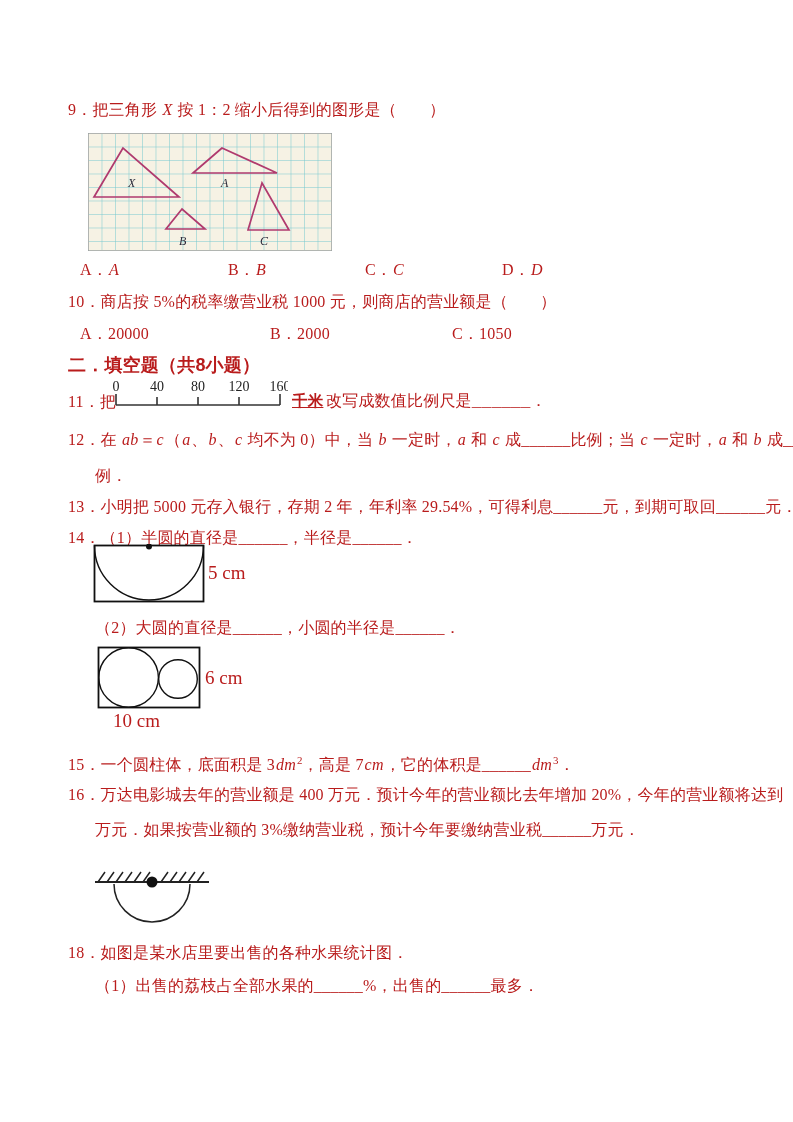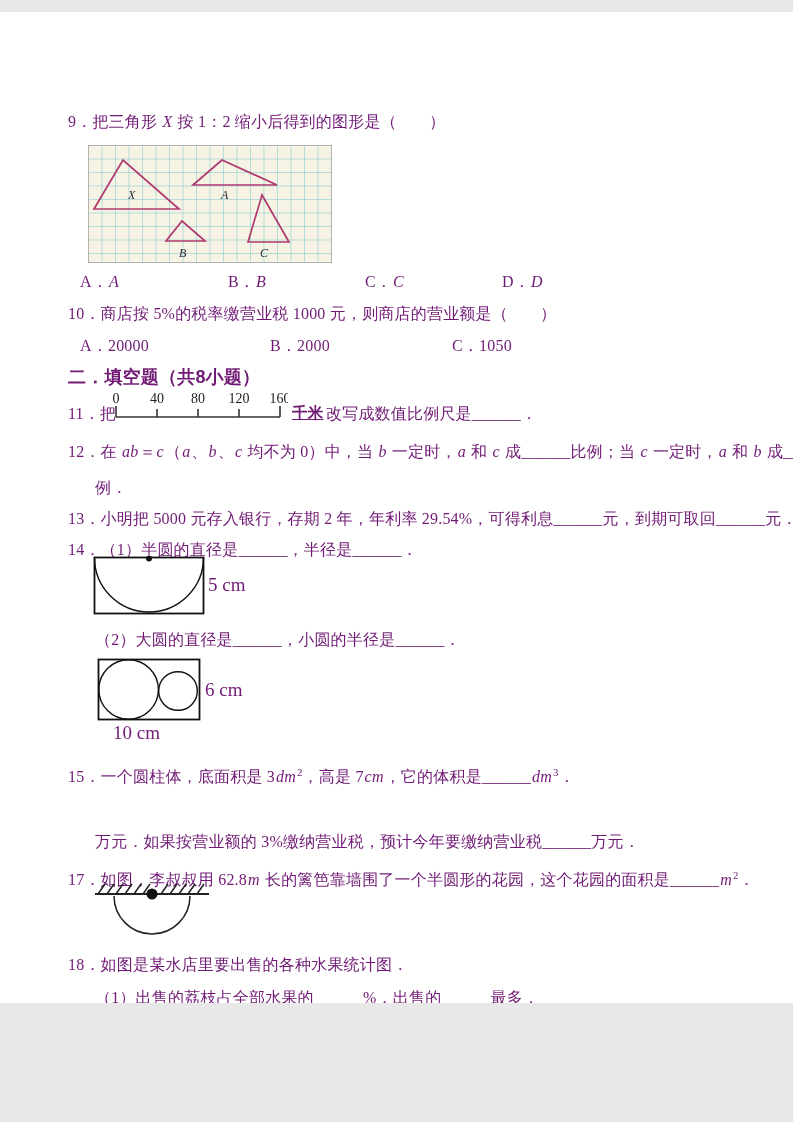--- a/index.html
+++ b/index.html
@@ -1,22 +1,22 @@
 <!DOCTYPE html>
 <html><head>
 <meta charset="utf-8">
 <style>
   html,body{margin:0;padding:0;background:#e8e8e8;}
   .page{
     position:relative;
-    width:793px;height:991px;
-    margin:12px auto;
+    width:793px;height:1122px;
+    margin:0 auto;
     background:#ffffff;
     font-family:"Liberation Serif","DejaVu Serif",serif;
-    color:#701a75;
+    color:#b91c1c;
     overflow:hidden;
   }
   .line{
     position:absolute;
     font-size:16px;
     line-height:20px;
     white-space:nowrap;
     letter-spacing:0.2px;
   }
   .sg-t{}
@@ -89,21 +89,21 @@
       <path d="M6,26 H170" stroke="#333" stroke-width="1.6" fill="none"></path>
       <path d="M6,26 V15 M47,26 V18 M88,26 V18 M129,26 V18 M170,26 V15" stroke="#333" stroke-width="1.6" fill="none"></path>
       <text x="6" y="12" font-size="14" text-anchor="middle" fill="#222">0</text>
       <text x="47" y="12" font-size="14" text-anchor="middle" fill="#222">40</text>
       <text x="88" y="12" font-size="14" text-anchor="middle" fill="#222">80</text>
       <text x="129" y="12" font-size="14" text-anchor="middle" fill="#222">120</text>
       <text x="170" y="12" font-size="14" text-anchor="middle" fill="#222">160</text>
     </svg>
   </div>
   <div class="line unit-bold" style="left:292px;top:391px;text-decoration:underline;">千米</div>
-  <div class="line" style="left:326px;top:392px;">改写成数值比例尺是______．</div>
+  <div class="line" style="left:326px;top:392px;font-family:Liberation Mono, monospace;">改写成数值比例尺是______．</div>
 
   <div class="line" style="left:68px;top:430px;"><span class="sg-t">12．在 </span><span class="sg-i">ab</span><span class="sg-t">＝</span><span class="sg-i">c</span><span class="sg-t">（</span><span class="sg-i">a</span><span class="sg-t">、</span><span class="sg-i">b</span><span class="sg-t">、</span><span class="sg-i">c</span><span class="sg-t"> 均不为 0）中，当 </span><span class="sg-i">b</span><span class="sg-t"> 一定时，</span><span class="sg-i">a</span><span class="sg-t"> 和 </span><span class="sg-i">c</span><span class="sg-t"> 成______比例；当 </span><span class="sg-i">c</span><span class="sg-t"> 一定时，</span><span class="sg-i">a</span><span class="sg-t"> 和 </span><span class="sg-i">b</span><span class="sg-t"> 成______比</span></div>
   <div class="line" style="left:95px;top:466px;">例．</div>
 
   <div class="line" style="left:68px;top:497px;">13．小明把 5000 元存入银行，存期 2 年，年利率 29.54%，可得利息______元，到期可取回______元．</div>
 
   <div class="line" style="left:68px;top:528px;">14．（1）半圆的直径是______，半径是______．</div>
   <div class="figbox" style="left:93px;top:544px;">
     <svg width="113" height="60" viewBox="0 0 113 60">
       <rect x="1.5" y="1.5" width="109" height="56" fill="none" stroke="#111" stroke-width="1.8"></rect>
@@ -119,23 +119,23 @@
       <rect x="1.5" y="1.5" width="101" height="60" fill="none" stroke="#111" stroke-width="1.8"></rect>
       <circle cx="31.6" cy="31.5" r="29.8" fill="none" stroke="#111" stroke-width="1.4"></circle>
       <circle cx="81" cy="33" r="19.3" fill="none" stroke="#111" stroke-width="1.4"></circle>
     </svg>
   </div>
   <div class="dim-label" style="left:205px;top:667px;">6 cm</div>
   <div class="dim-label" style="left:113px;top:710px;">10 cm</div>
 
   <div class="line" style="left:68px;top:750px;"><span class="sg-t">15．一个圆柱体，底面积是 3</span><span class="sg-i">dm</span><span class="sg-sup">2</span><span class="sg-t">，高是 7</span><span class="sg-i">cm</span><span class="sg-t">，它的体积是______</span><span class="sg-i">dm</span><span class="sg-sup">3</span><span class="sg-t">．</span></div>
 
+  <div class="line" style="left:68px;top:785px;">16．万达电影城去年的营业额是 400 万元．预计今年的营业额比去年增加 20%，今年的营业额将达到</div>
   <div class="line" style="left:95px;top:820px;text-align:center;">万元．如果按营业额的 3%缴纳营业税，预计今年要缴纳营业税______万元．</div>
 
-  <div class="line" style="left:68px;top:853px;"><span class="sg-t">17．如图，李叔叔用 62.8</span><span class="sg-i">m</span><span class="sg-t"> 长的篱笆靠墙围了一个半圆形的花园，这个花园的面积是______</span><span class="sg-i">m</span><span class="sg-sup">2</span><span class="sg-t">．</span></div>
   <div class="figbox" style="left:92px;top:869px;">
     <svg width="122" height="60" viewBox="0 0 122 60">
       <path d="M3,13 H117" stroke="#222" stroke-width="1.8" fill="none"></path>
       <path d="M6,13 L13,3 M15,13 L22,3 M24,13 L31,3 M33,13 L40,3 M42,13 L49,3 M51,13 L58,3 M69,13 L76,3 M78,13 L85,3 M87,13 L94,3 M96,13 L103,3 M105,13 L112,3" stroke="#222" stroke-width="1.5" fill="none"></path>
       <circle cx="60" cy="13" r="5.5" fill="#111"></circle>
       <path d="M22,15 A38,38 0 0 0 98,15" fill="none" stroke="#222" stroke-width="1.5"></path>
     </svg>
   </div>
 
   <div class="line" style="left:68px;top:943px;">18．如图是某水店里要出售的各种水果统计图．</div>

